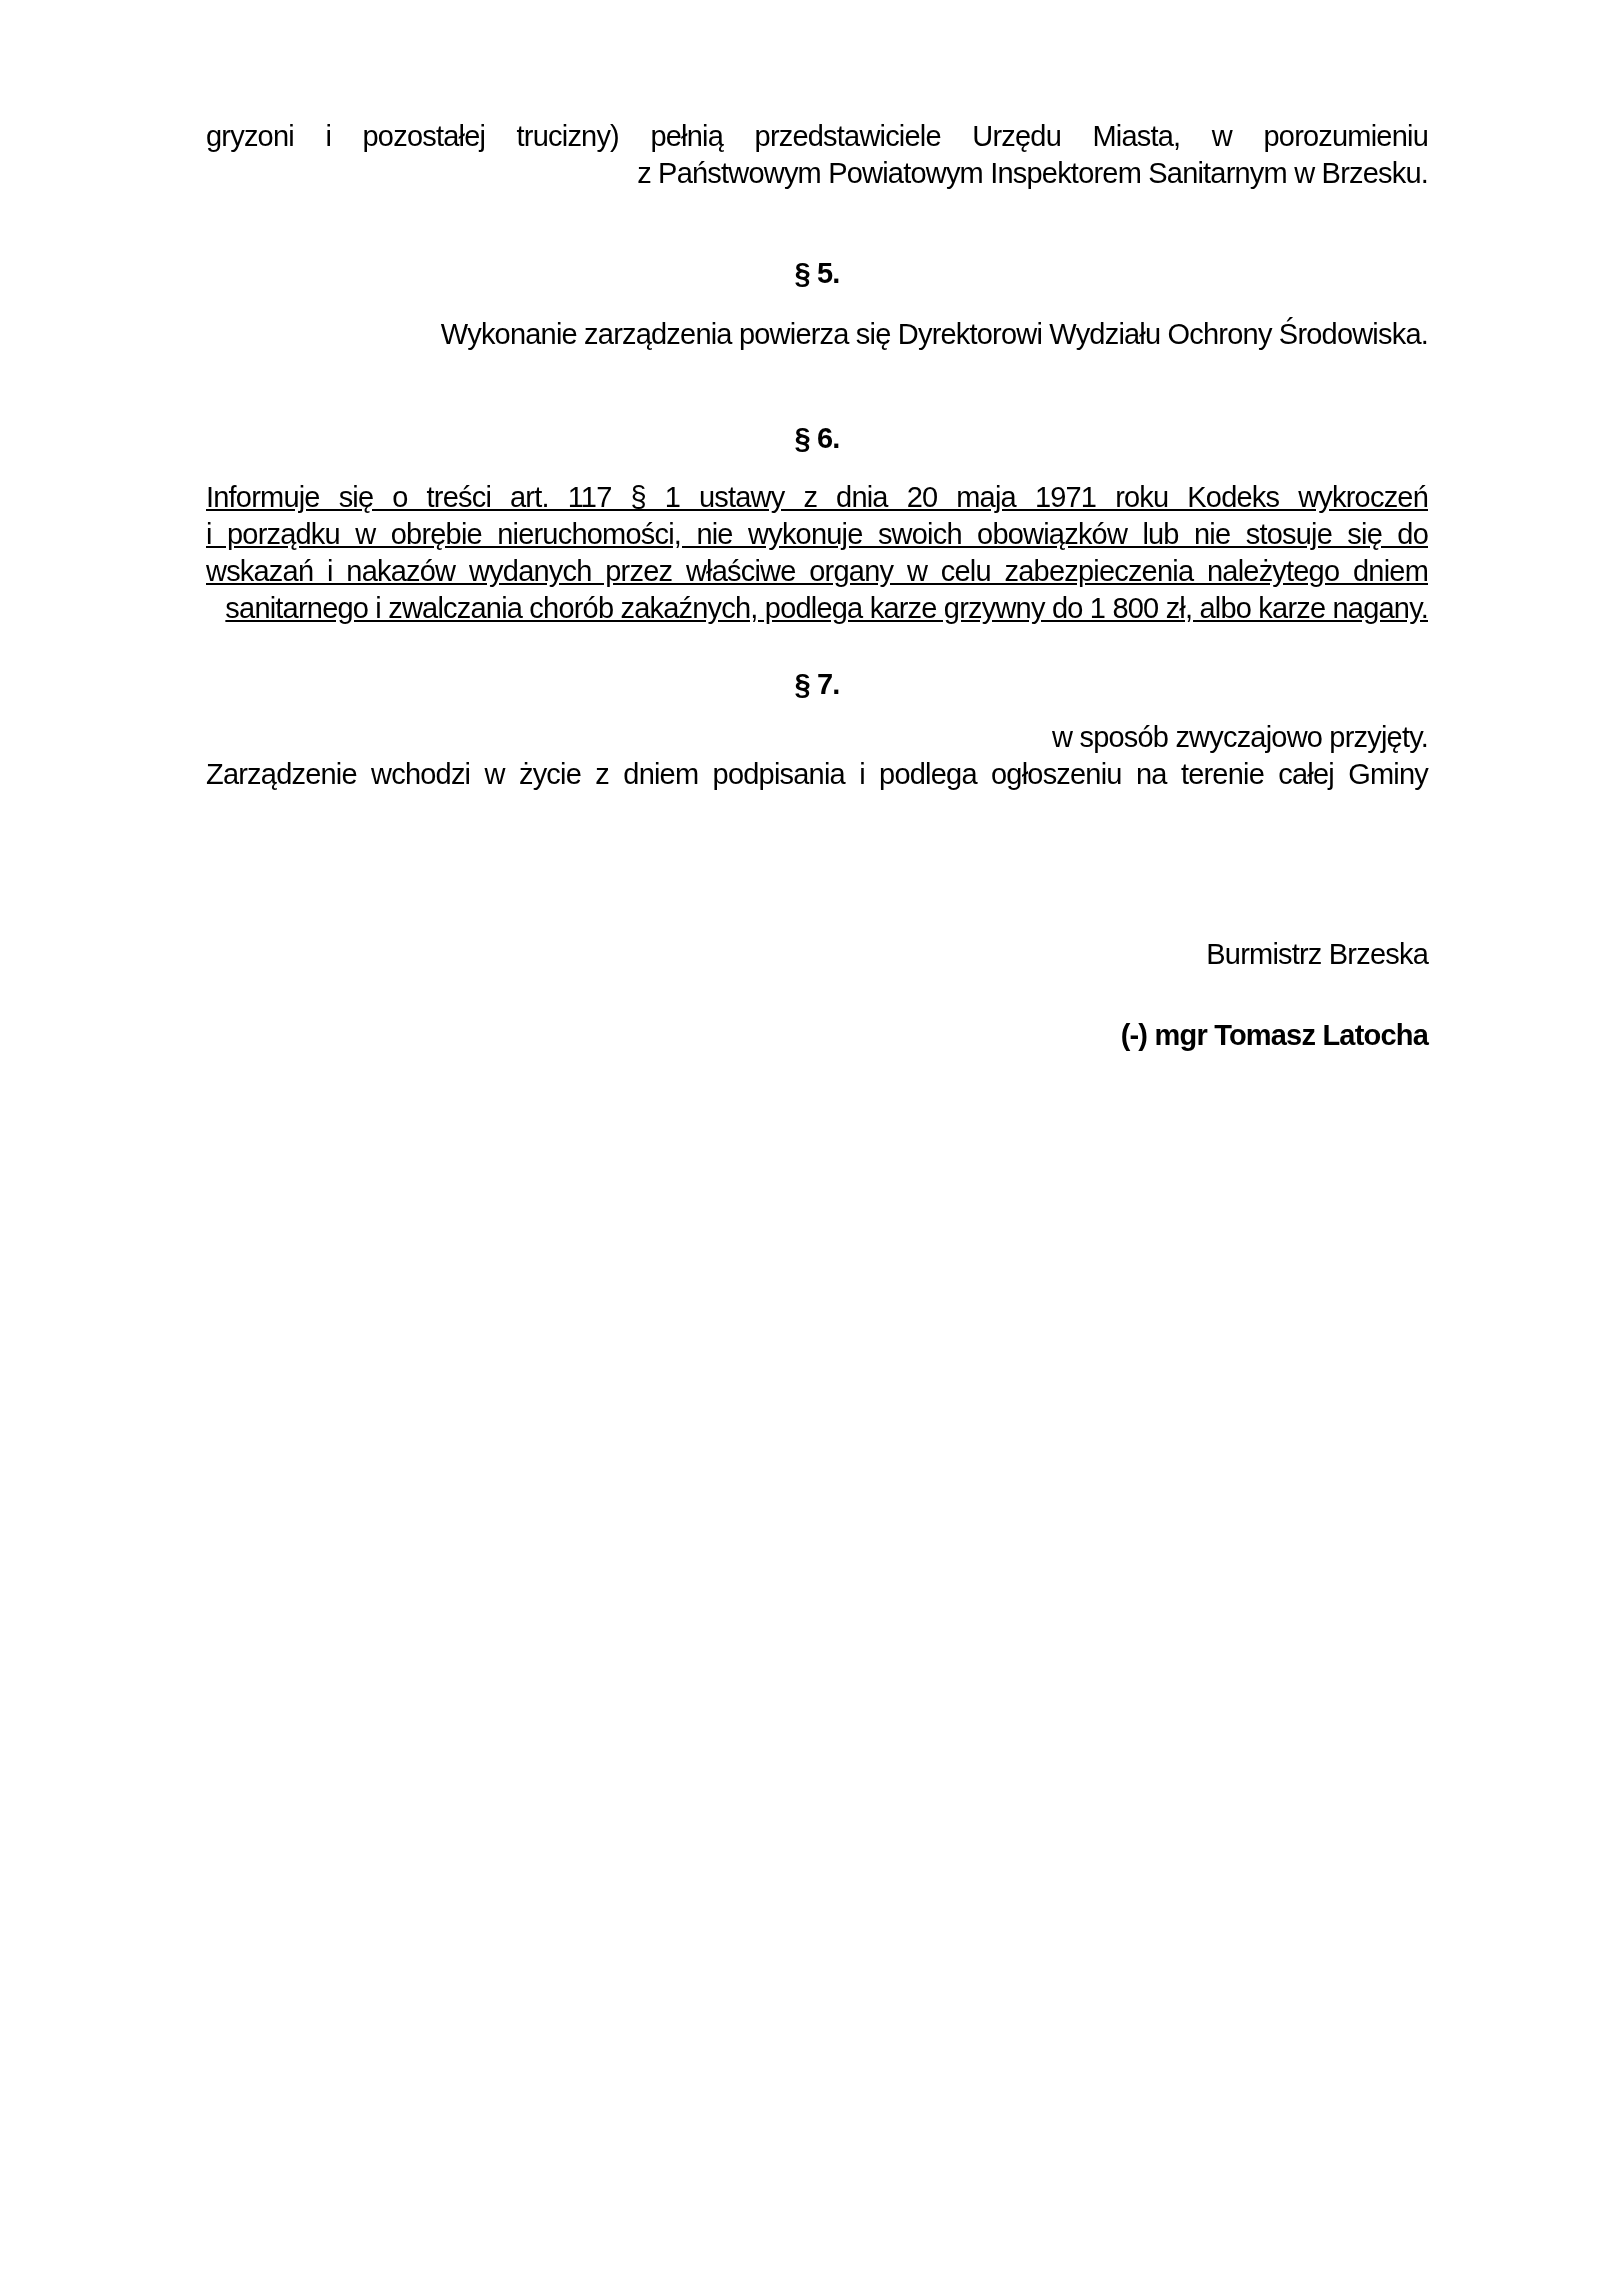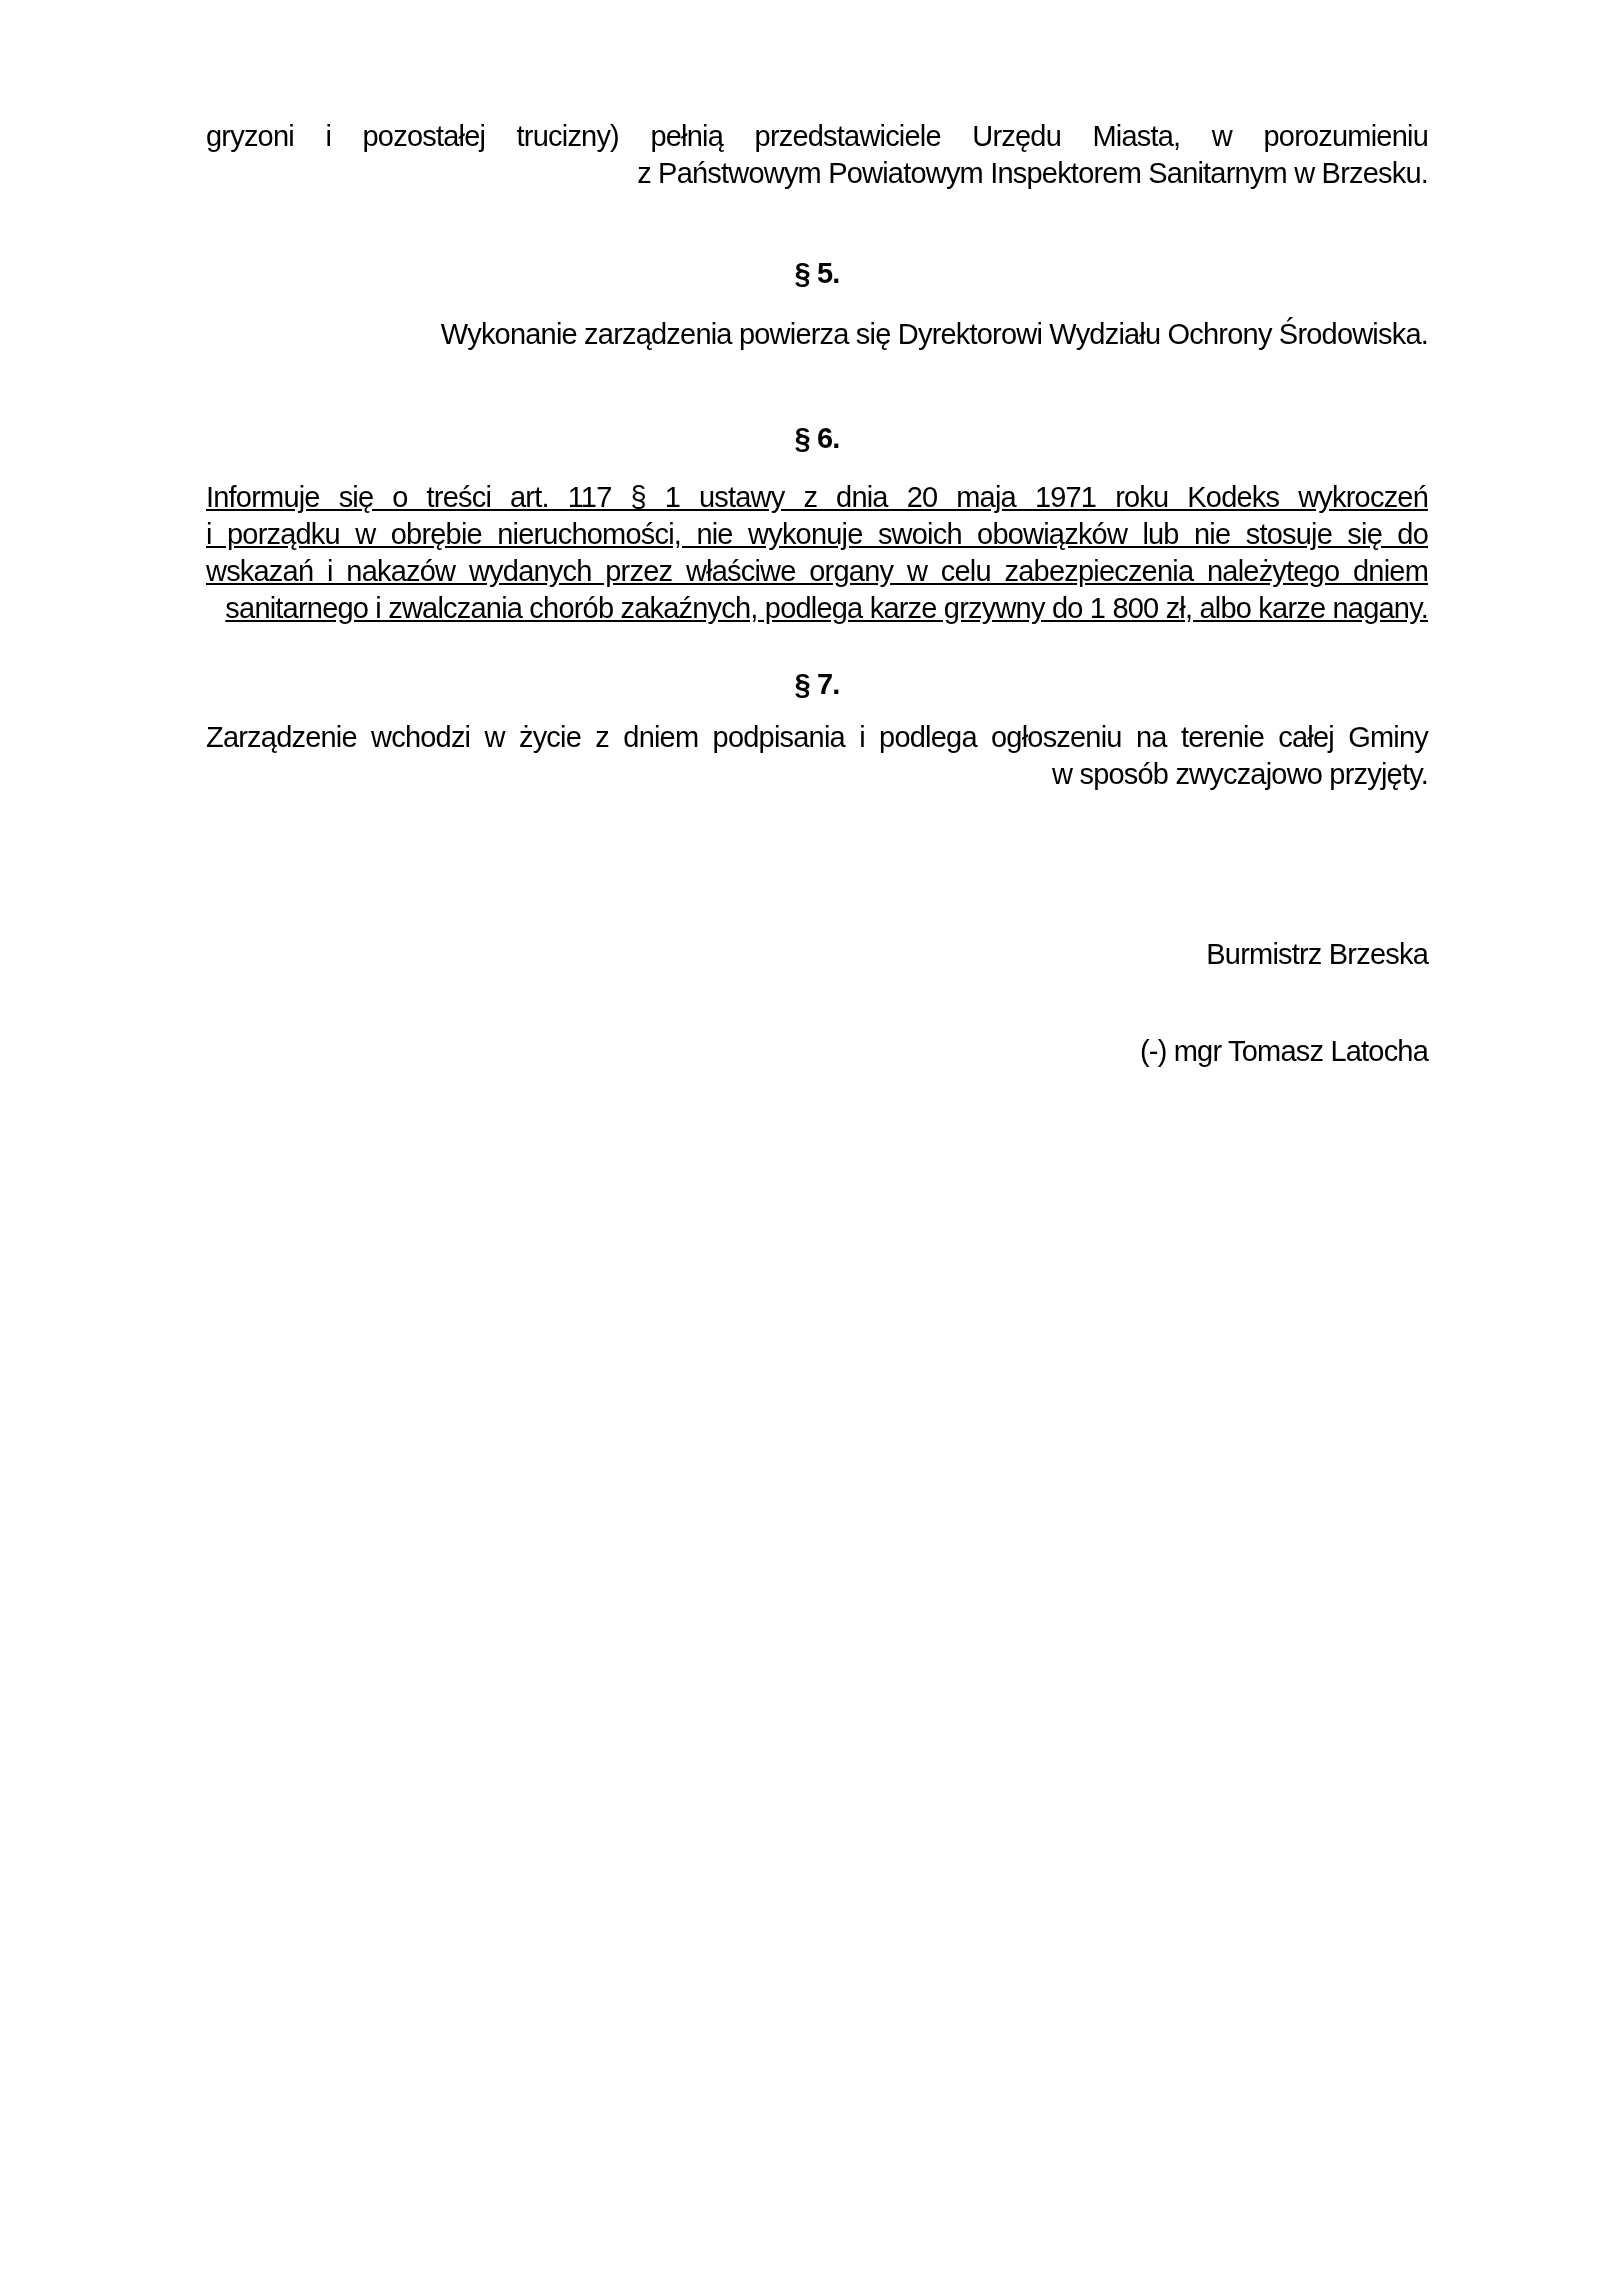--- a/index.html
+++ b/index.html
@@ -45,21 +45,22 @@
   .signature {
     margin-top: 143px;
     margin-left: auto;
     width: 589px;
     text-align: center;
   }
   .signature .line {
     text-align: right;
   }
   .sig-name {
-    margin-top: 60px;
+    margin-top: 44px;
+    font-weight: bold;
   }
 </style>
 </head>
 <body>
 
 <div class="page">
 
   <div class="para">
     <div class="line just">gryzoni i pozostałej trucizny) pełnią przedstawiciele Urzędu Miasta, w porozumieniu</div>
     <div class="line">z Państwowym Powiatowym Inspektorem Sanitarnym w Brzesku.</div>
@@ -76,22 +77,22 @@
   <div class="para mt-p6">
     <div class="line just">Informuje się o treści art. 117 § 1 ustawy z dnia 20 maja 1971 roku Kodeks wykroczeń</div>
     <div class="line just">i porządku w obrębie nieruchomości, nie wykonuje swoich obowiązków lub nie stosuje się do</div>
     <div class="line just">wskazań i nakazów wydanych przez właściwe organy w celu zabezpieczenia należytego dniem</div>
     <div class="line">sanitarnego i zwalczania chorób zakaźnych, podlega karze grzywny do 1 800 zł, albo karze nagany.</div>
   </div>
 
   <div class="heading mt-h7">§ 7.</div>
 
   <div class="para mt-p7">
+    <div class="line">w sposób zwyczajowo przyjęty.</div>
     <div class="line just">Zarządzenie wchodzi w życie z dniem podpisania i podlega ogłoszeniu na terenie całej Gminy</div>
-    <div class="line">w sposób zwyczajowo przyjęty.</div>
   </div>
 
   <div class="signature">
     <div class="line sig-title">Burmistrz Brzeska</div>
     <div class="line sig-name">(-) mgr Tomasz Latocha</div>
   </div>
 
 </div>
 
 

